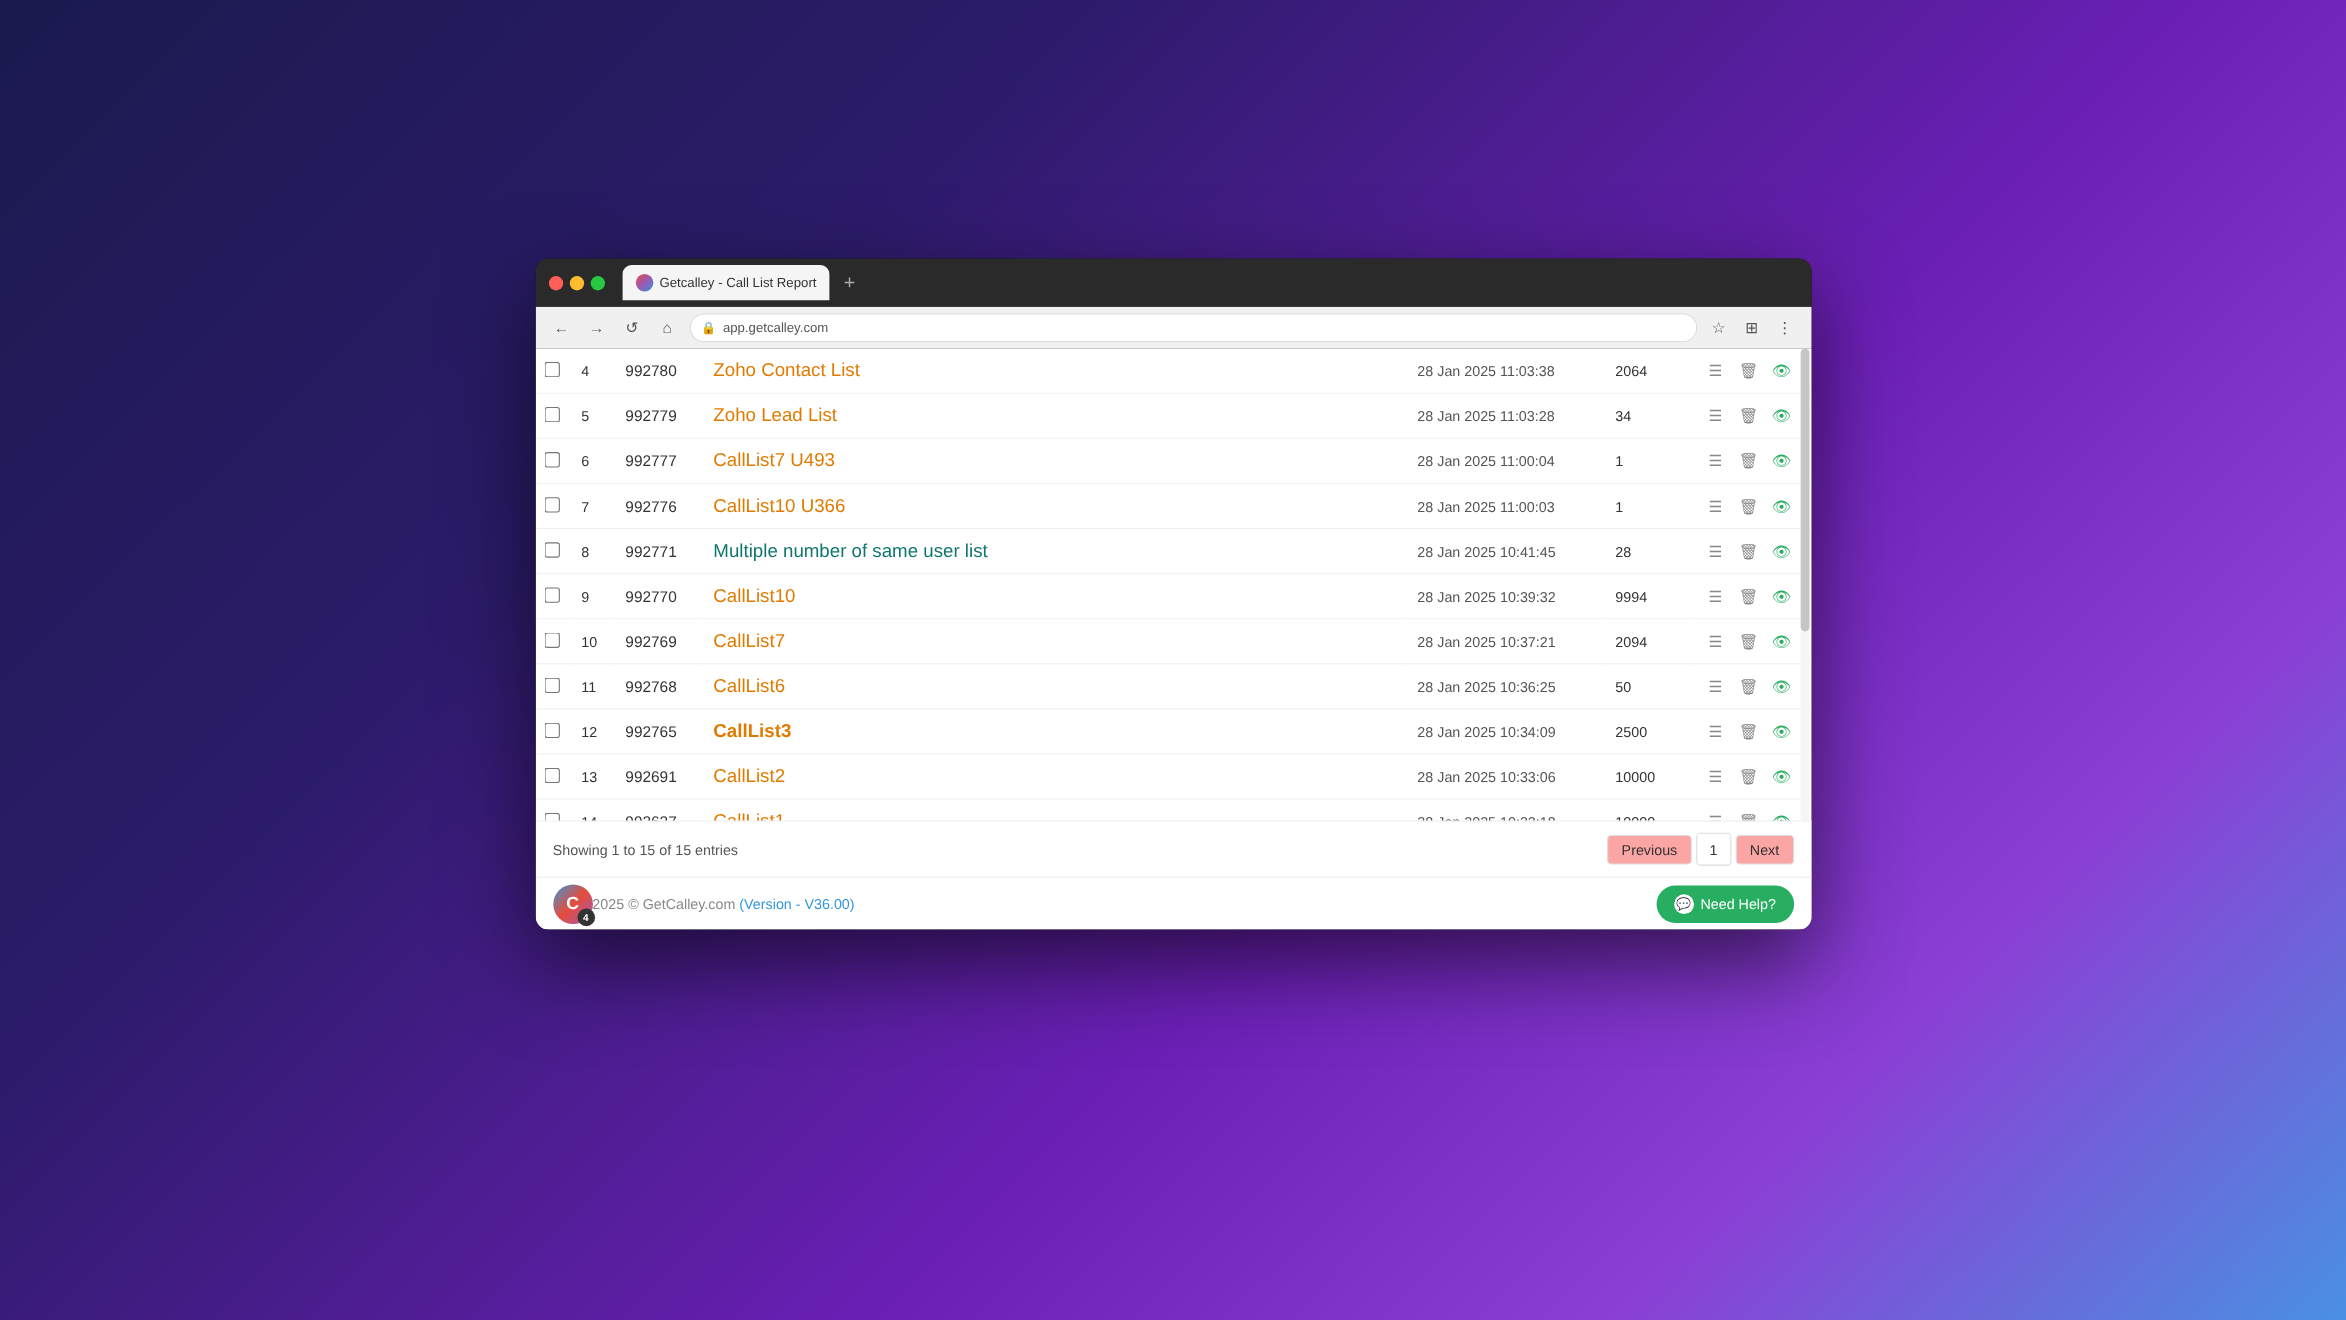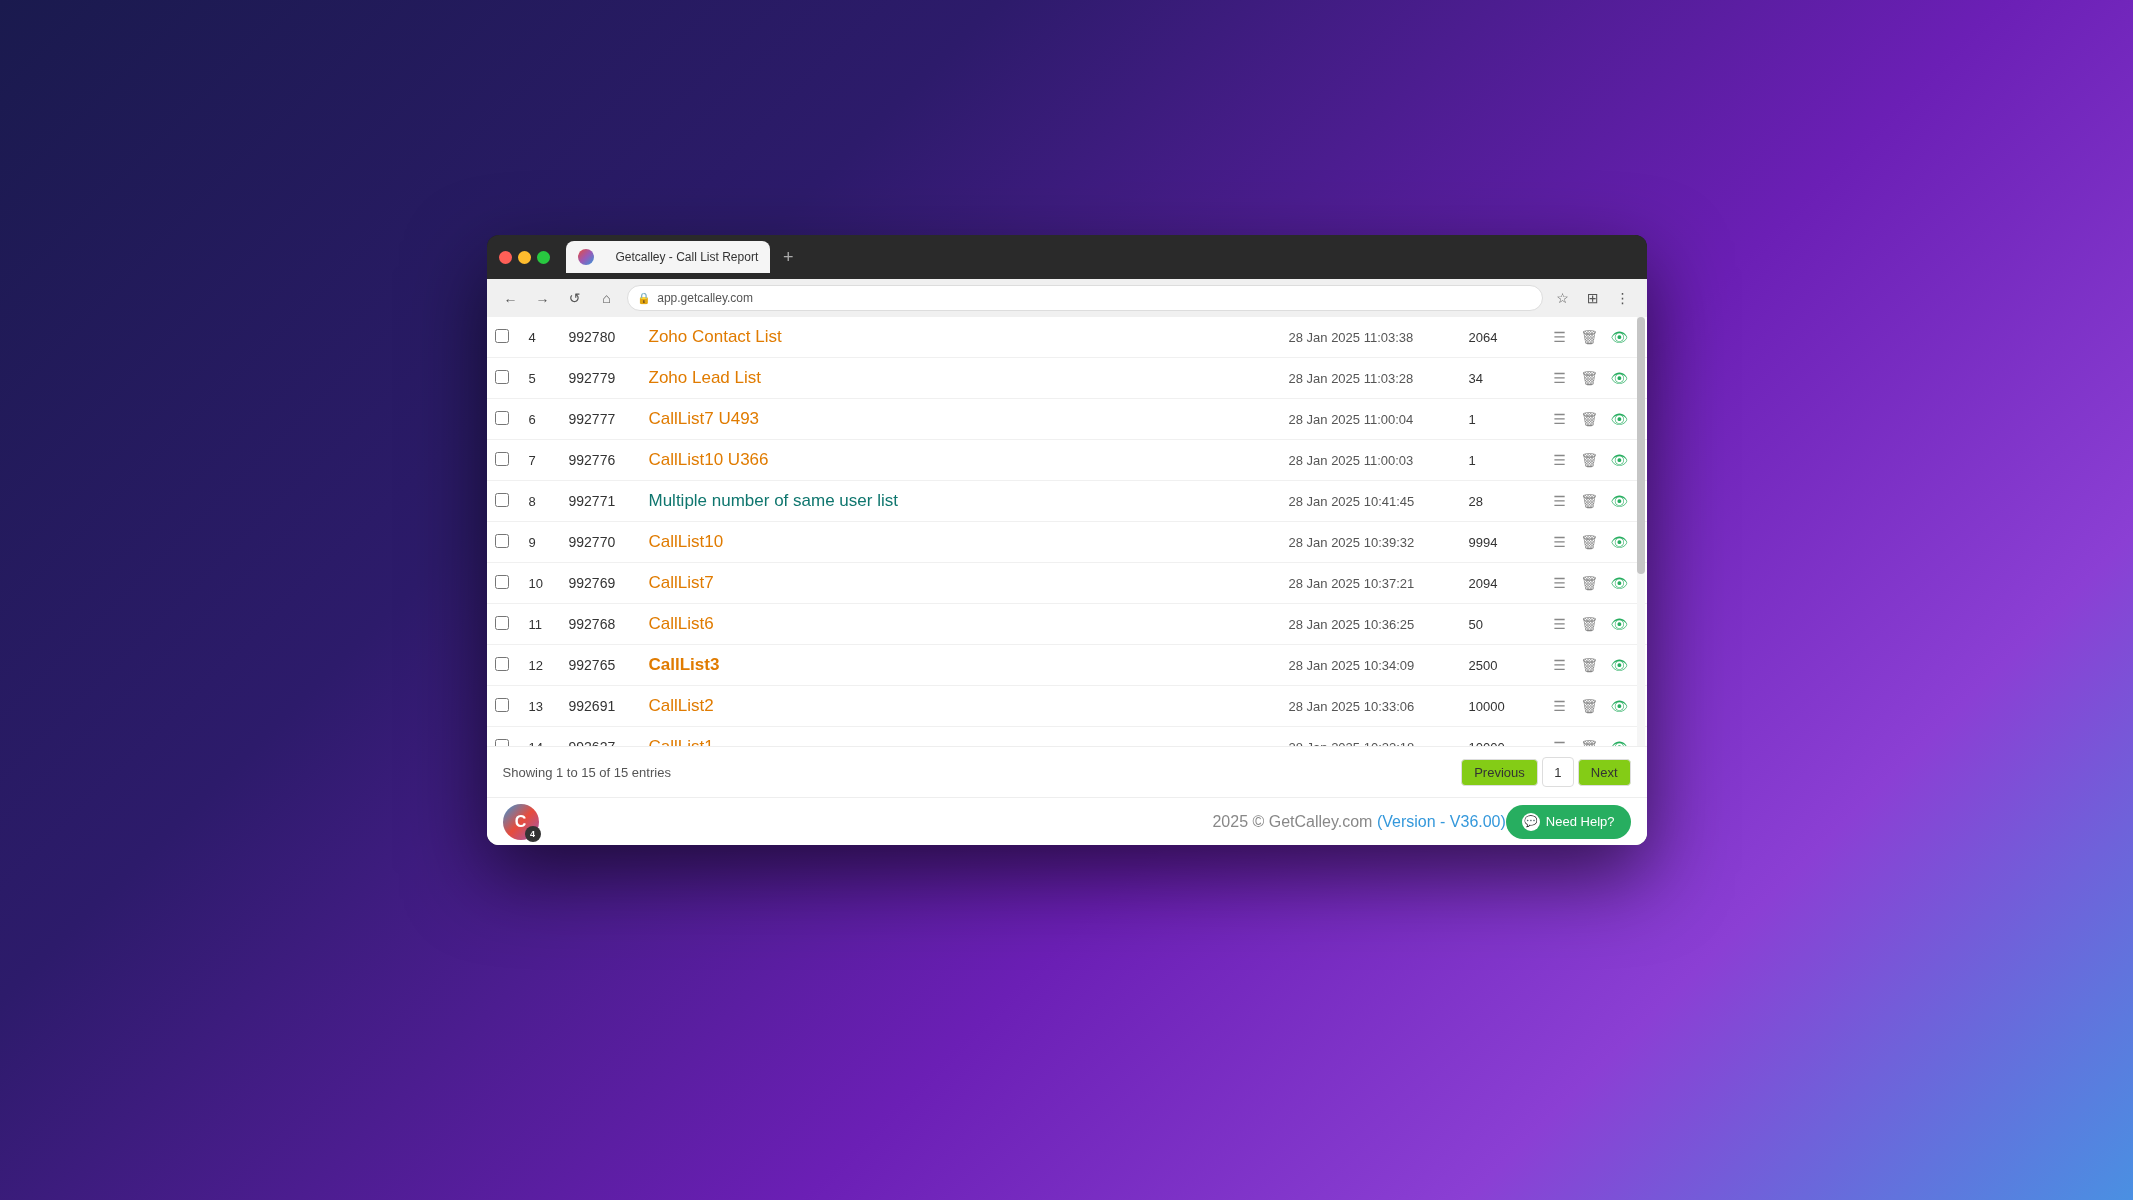--- a/index.html
+++ b/index.html
@@ -58,21 +58,21 @@
       margin-left: 8px;
       flex: 1;
     }
 
     .tab-active {
       background: #f5f5f5;
       border-radius: 8px 8px 0 0;
       padding: 6px 12px;
       display: flex;
       align-items: center;
-      gap: 22px;
+      gap: 6px;
       font-size: 12px;
       color: #333;
       height: 32px;
     }
 
     .tab-icon {
       width: 16px;
       height: 16px;
       border-radius: 50%;
       background: linear-gradient(135deg, #e74c3c, #9b59b6, #3498db);
@@ -281,21 +281,21 @@
 
     .pagination {
       display: flex;
       align-items: center;
       gap: 4px;
     }
 
     .pagination-btn {
       padding: 5px 12px;
       border: 1px solid #ddd;
-      background: #84cc16;
+      background: #fca5a5;
       border-radius: 4px;
       font-size: 13px;
       color: #333;
       cursor: pointer;
     }
 
     .pagination-num {
       width: 32px;
       height: 30px;
       border: 1px solid #ddd;
@@ -342,23 +342,23 @@
       border-radius: 50%;
       color: white;
       font-size: 9px;
       display: flex;
       align-items: center;
       justify-content: center;
       font-weight: bold;
     }
 
     .footer-text {
-      font-size: 16px;
+      font-size: 13px;
       color: #888;
-      text-align: right;
+      text-align: left;
       flex: 1;
     }
 
     .footer-link {
       color: #3498db;
       cursor: pointer;
     }
 
     .need-help-btn {
       background: #27ae60;

